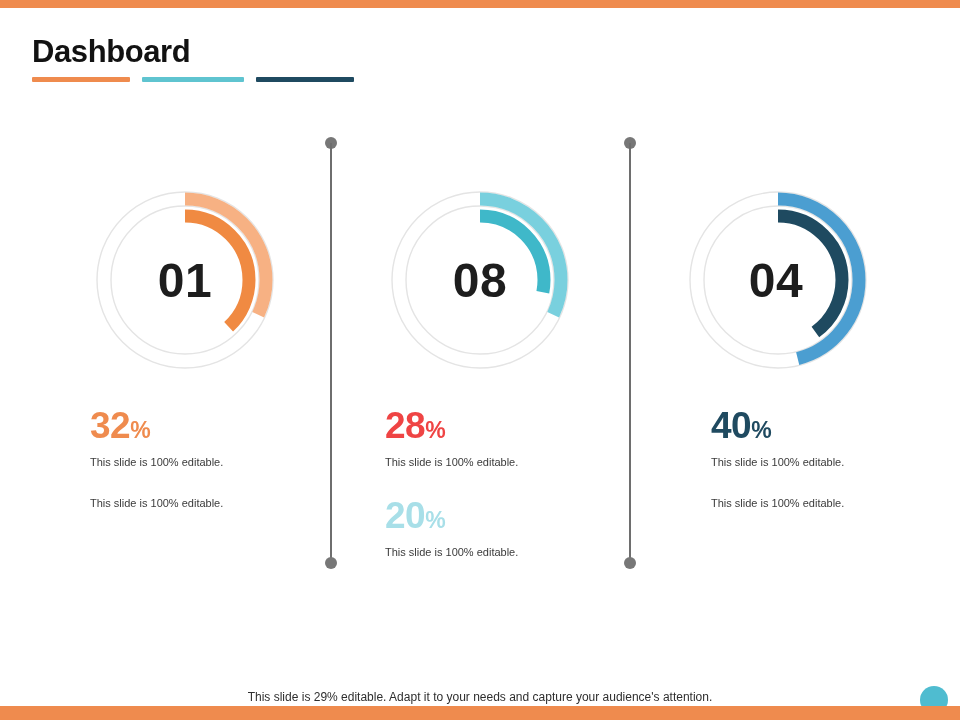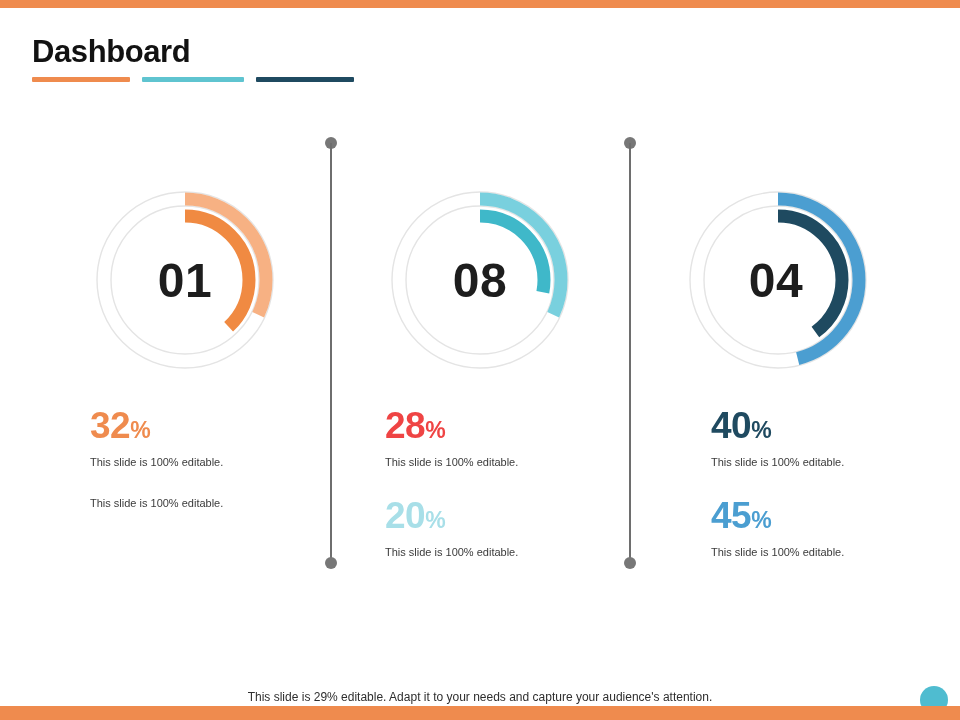--- a/index.html
+++ b/index.html
@@ -255,23 +255,20 @@
     </div>
 
     <div class="stats">
       <div class="stat">
         <div class="value" style="color: rgb(31, 74, 96);">
           <span>40</span><span class="pct">%</span>
         </div>
         <div class="caption">This slide is 100% editable.</div>
       </div>
       <div class="stat">
-        <div class="value" style="color: rgb(75, 158, 209);">
-          <span>45</span><span class="pct">%</span>
-        </div>
         <div class="caption">This slide is 100% editable.</div>
       </div>
     </div>
   </div>
 
   <div class="footer-note">This slide is 29% editable. Adapt it to your needs and capture your audience's attention.</div>
   <div class="footer-dot" style="background: rgb(79, 188, 208);"></div>
   <div class="bar-bottom" style="background: rgb(239, 139, 78);"></div>
 
 </div>

